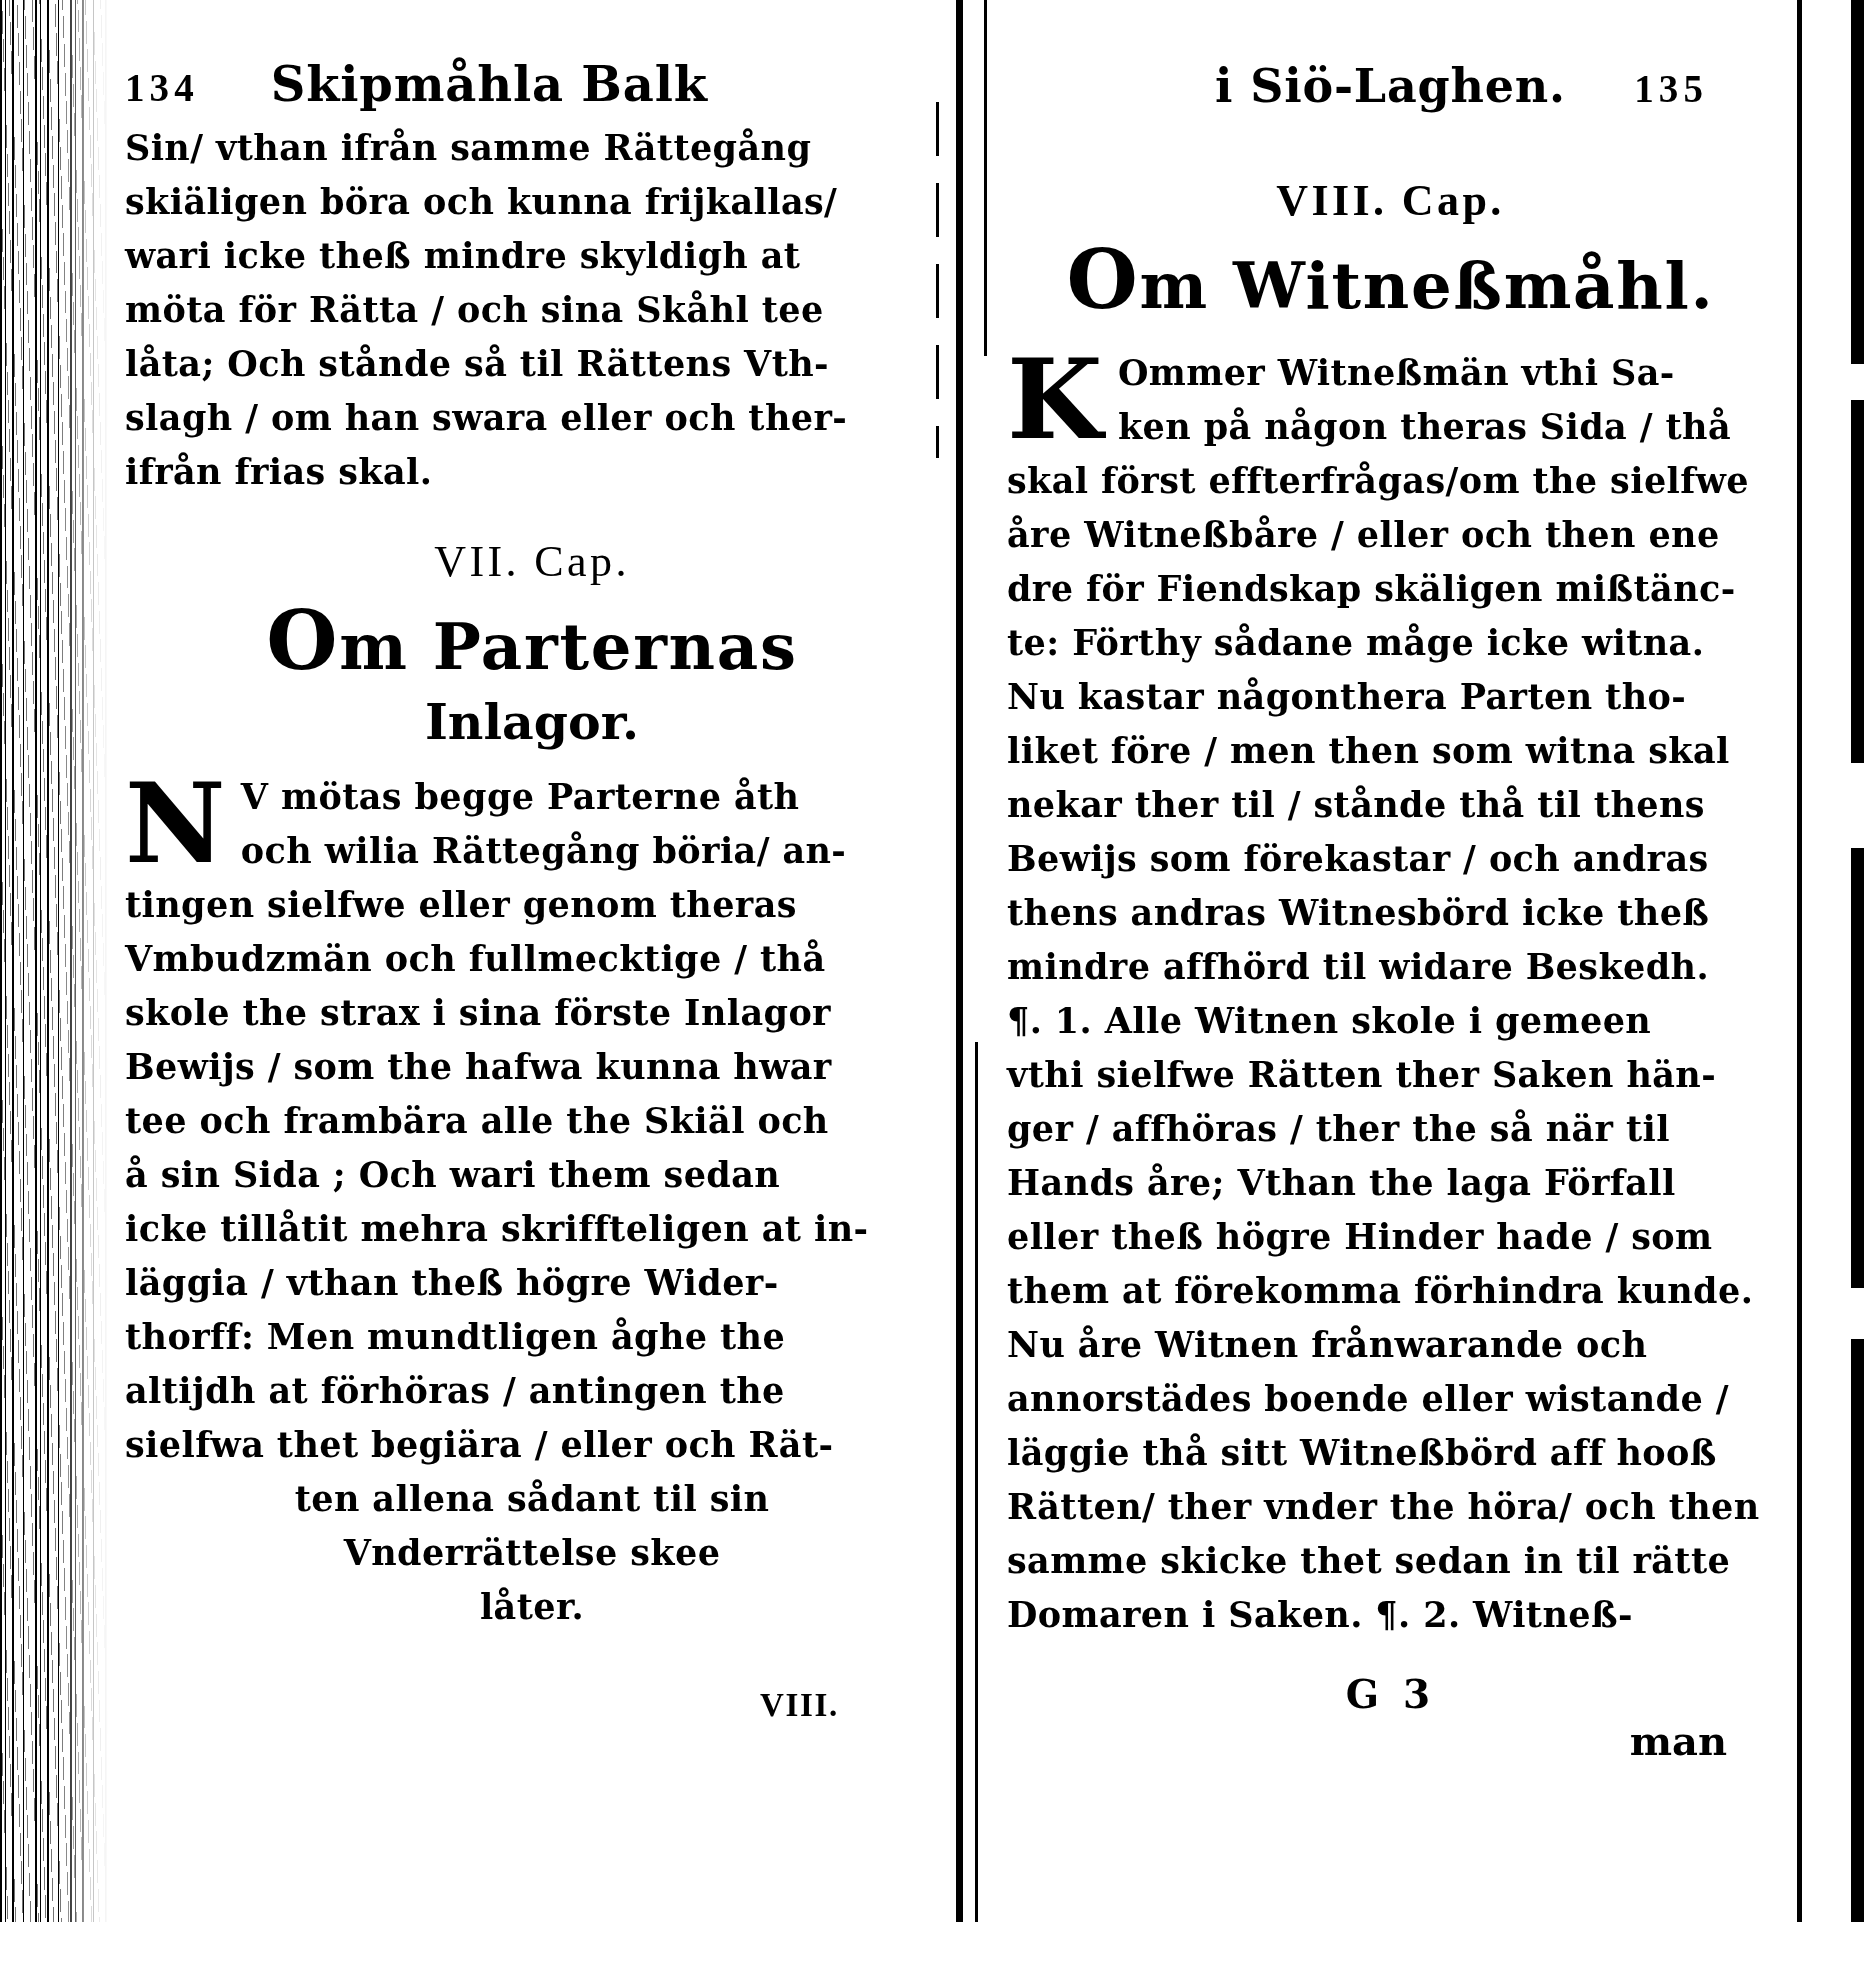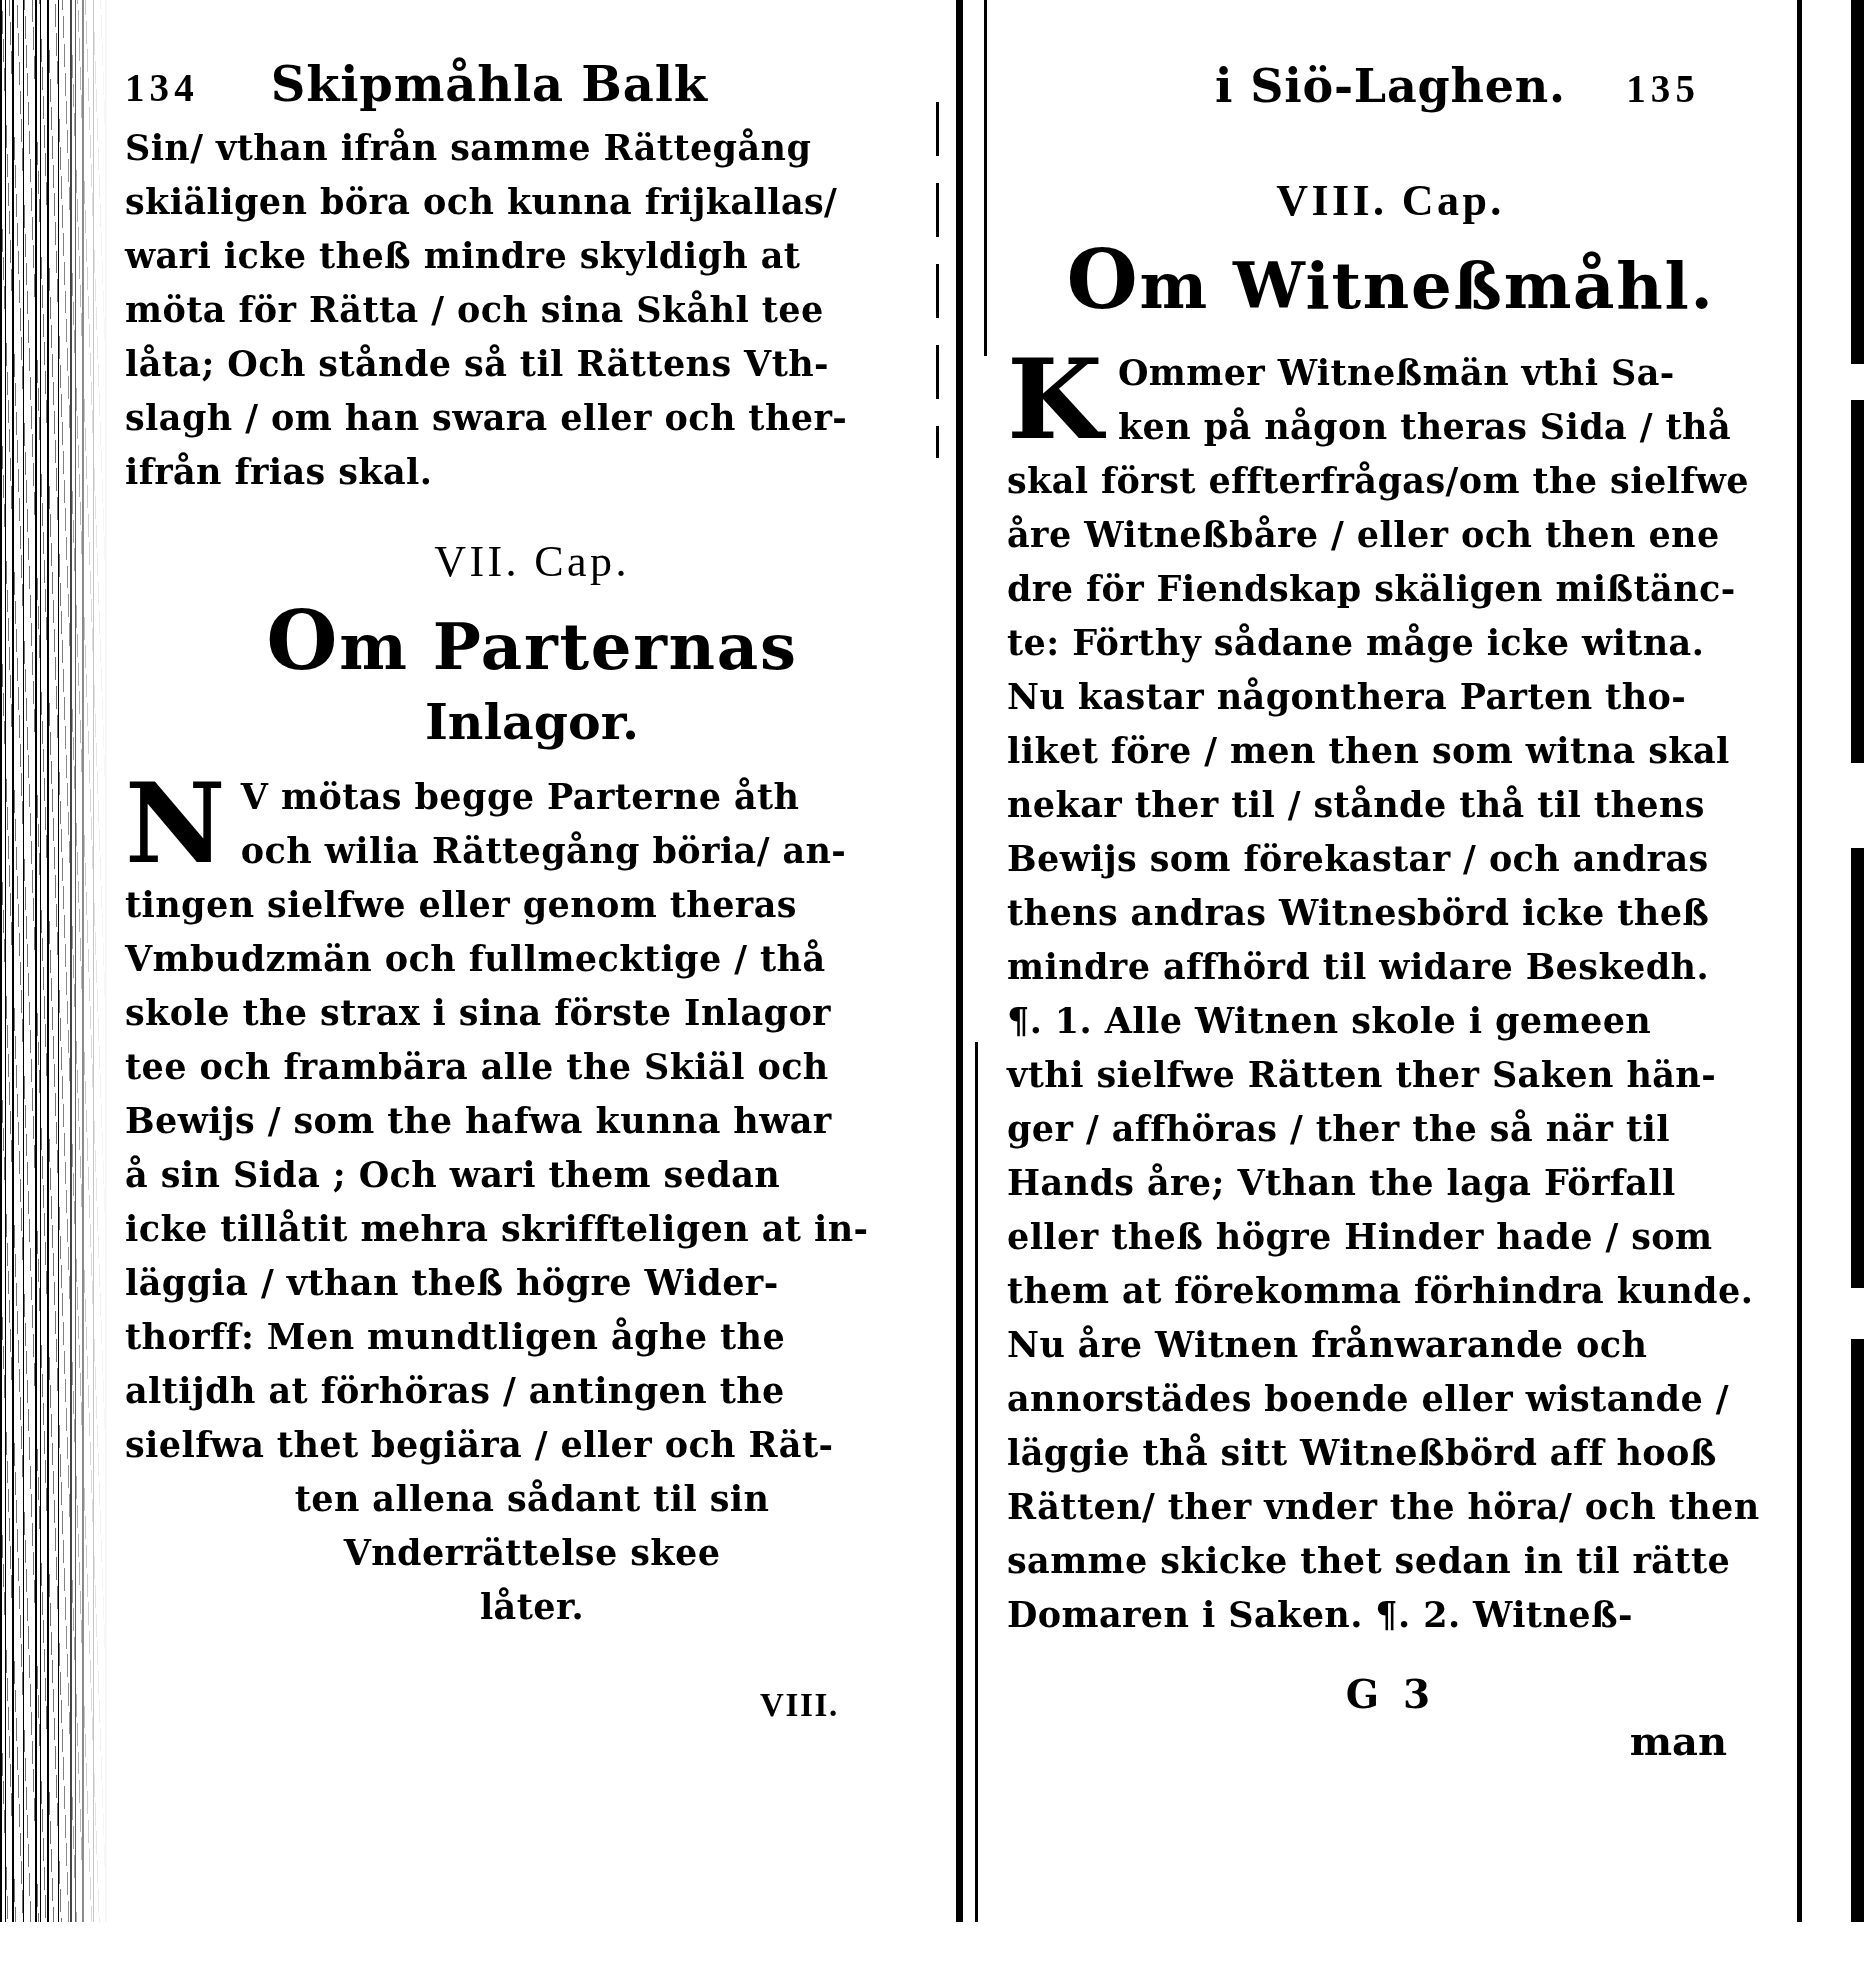--- a/index.html
+++ b/index.html
@@ -10,21 +10,21 @@
   .page { position:absolute; }
   .page-left  { left:125px;  top:56px; width:814px; }
   .page-right { left:1007px; top:59px; width:767px; }
 
   .pg-header-left { display:flex; align-items:baseline; gap:72px; margin-bottom:8.5px; }
   .folio { font-size:39px; font-family:"Liberation Serif",serif; letter-spacing:5.1px; font-weight:bold; }
   .running-title { font-size:48px; font-weight:bold; letter-spacing:0.8px; }
 
   .pg-header-right { position:relative; height:68px; }
   .pg-header-right .running-title { position:absolute; left:50%; transform:translateX(-50%); top:0; font-size:46px; white-space:nowrap; }
-  .pg-header-right .folio { position:absolute; right:74px; top:6.8px; }
+  .pg-header-right .folio { position:absolute; right:66px; top:6.8px; }
 
   .body-text .tline {
     font-size:35px; line-height:54px; font-weight:bold;
     white-space:nowrap; letter-spacing:0.4px;
   }
 
   .cap-heading {
     text-align:center; font-size:44px; letter-spacing:3.4px; font-weight:normal;
     font-family:"Liberation Serif",serif; margin-top:37px;
   }
@@ -107,22 +107,22 @@
     <div class="chapter-subtitle">Inlagor.</div>
 
     <div class="para">
       <span class="dropcap">N</span>
       <div class="body-text">
           <div class="tline">V mötas begge Parterne åth</div>
           <div class="tline">och wilia Rättegång böria/ an-</div>
           <div class="tline">tingen sielfwe eller genom theras</div>
           <div class="tline">Vmbudzmän och fullmecktige / thå</div>
           <div class="tline">skole the strax i sina förste Inlagor</div>
+          <div class="tline">Bewijs / som the hafwa kunna hwar</div>
           <div class="tline">tee och frambära alle the Skiäl och</div>
-          <div class="tline">Bewijs / som the hafwa kunna hwar</div>
           <div class="tline">å sin Sida ; Och wari them sedan</div>
           <div class="tline">icke tillåtit mehra skriffteligen at in-</div>
           <div class="tline">läggia / vthan theß högre Wider-</div>
           <div class="tline">thorff: Men mundtligen åghe the</div>
           <div class="tline">altijdh at förhöras / antingen the</div>
           <div class="tline">sielfwa thet begiära / eller och Rät-</div>
         </div>
     </div>
 
     <div class="body-text closing">

